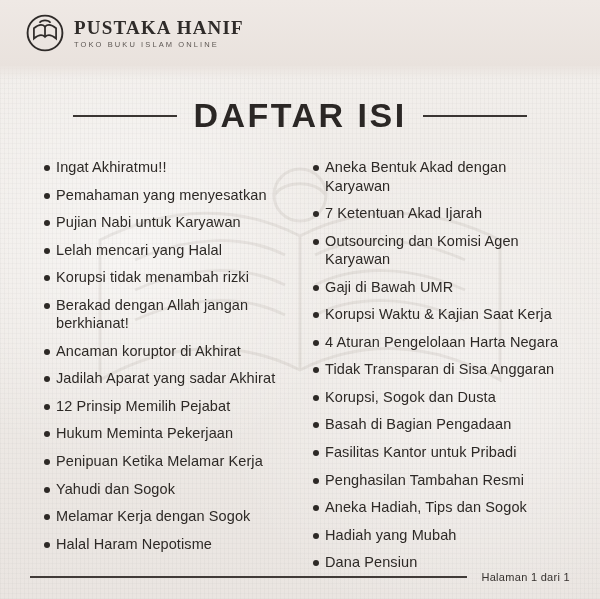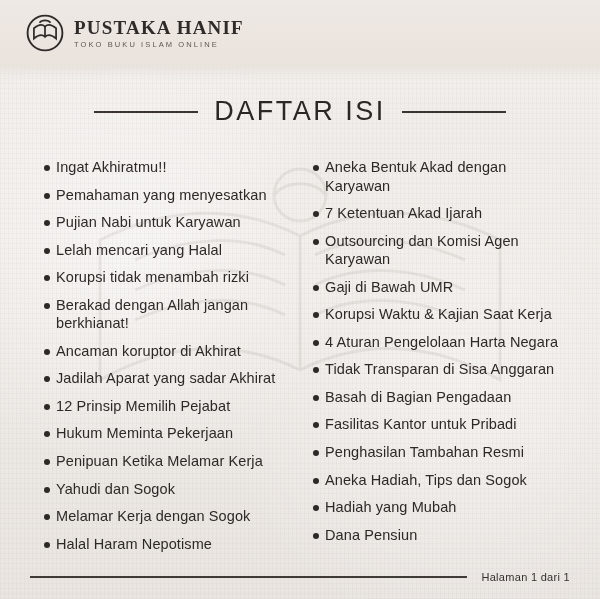--- a/index.html
+++ b/index.html
@@ -100,22 +100,22 @@
     gap: 16px;
     z-index: 3;
   }
   .title-rule {
     height: 2px;
     width: 104px;
     background: #3a3532;
   }
   .doc-title {
     font-family: "Liberation Sans", sans-serif;
-    font-weight: normal;
-    font-size: 27px;
+    font-weight: bold;
+    font-size: 34px;
     letter-spacing: 2.5px;
     color: #2b2725;
     white-space: nowrap;
   }
 
   
   .toc {
     position: absolute;
     left: 0; top: 158px;
     width: 100%;
@@ -293,20 +293,24 @@
       <div class="toc-item">
           <span class="bullet"></span>
           <span class="toc-label">4 Aturan Pengelolaan Harta Negara</span>
         </div>
       <div class="toc-item">
           <span class="bullet"></span>
           <span class="toc-label">Tidak Transparan di Sisa Anggaran</span>
         </div>
       <div class="toc-item">
           <span class="bullet"></span>
+          <span class="toc-label">Korupsi, Sogok dan Dusta</span>
+        </div>
+      <div class="toc-item">
+          <span class="bullet"></span>
           <span class="toc-label">Basah di Bagian Pengadaan</span>
         </div>
       <div class="toc-item">
           <span class="bullet"></span>
           <span class="toc-label">Fasilitas Kantor untuk Pribadi</span>
         </div>
       <div class="toc-item">
           <span class="bullet"></span>
           <span class="toc-label">Penghasilan Tambahan Resmi</span>
         </div>

